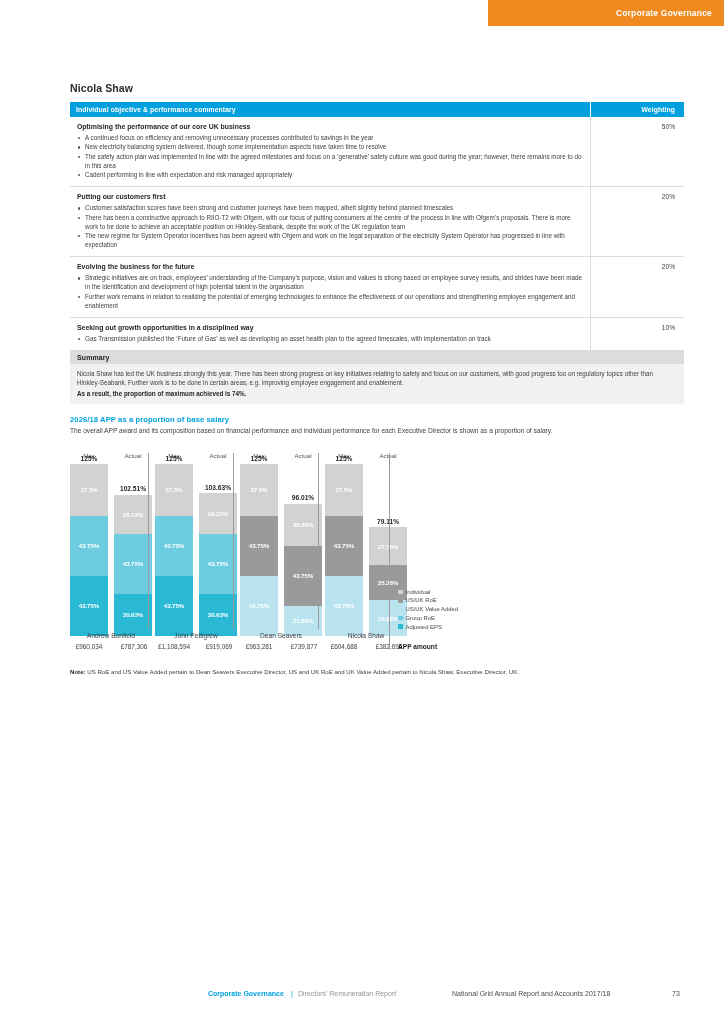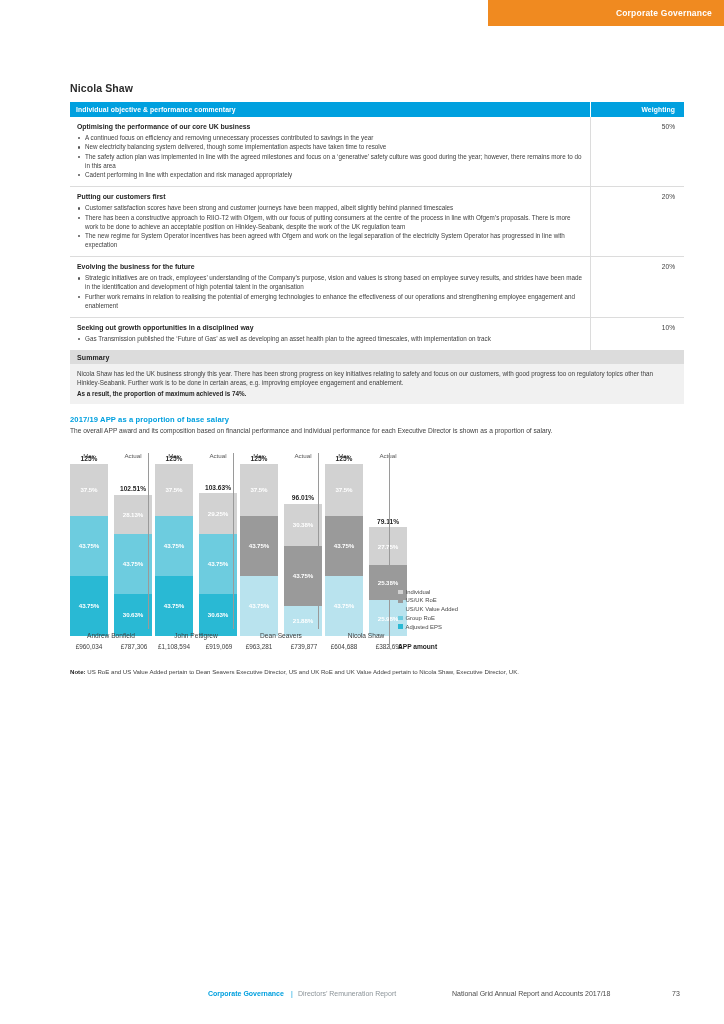--- a/index.html
+++ b/index.html
@@ -195,21 +195,21 @@
       </tr>
     </tbody>
 </table>
 
 <div class="summary-head" id="sum-head" style="top: 351px;">Summary</div>
 <div class="summary-body" id="sum-body" style="top: 364px;">
   <span>Nicola Shaw has led the UK business strongly this year. There has been strong progress on key initiatives relating to safety and focus on our customers, with good progress too on regulatory topics other than Hinkley-Seabank. Further work is to be done in certain areas, e.g. improving employee engagement and enablement.</span>
   <span class="bold">As a result, the proportion of maximum achieved is 74%.</span>
 </div>
 
-<div class="app-title">2017/19 APP as a proportion of base salary</div>
+<div class="app-title">2026/18 APP as a proportion of base salary</div>
 <div class="app-intro">The overall APP award and its composition based on financial performance and individual performance for each Executive Director is shown as a proportion of salary.</div>
 
 <div class="chart" id="chart">
     <div class="grp" style="left: 0px;">
       <div class="hdr">
         <div class="lbl l">Max</div>
         <div class="lbl r">Actual</div>
       </div>
       <div class="bar l" style="top: 12px; height: 172px;">
         <div class="cap" style="top: -9.5px;">125%</div>

